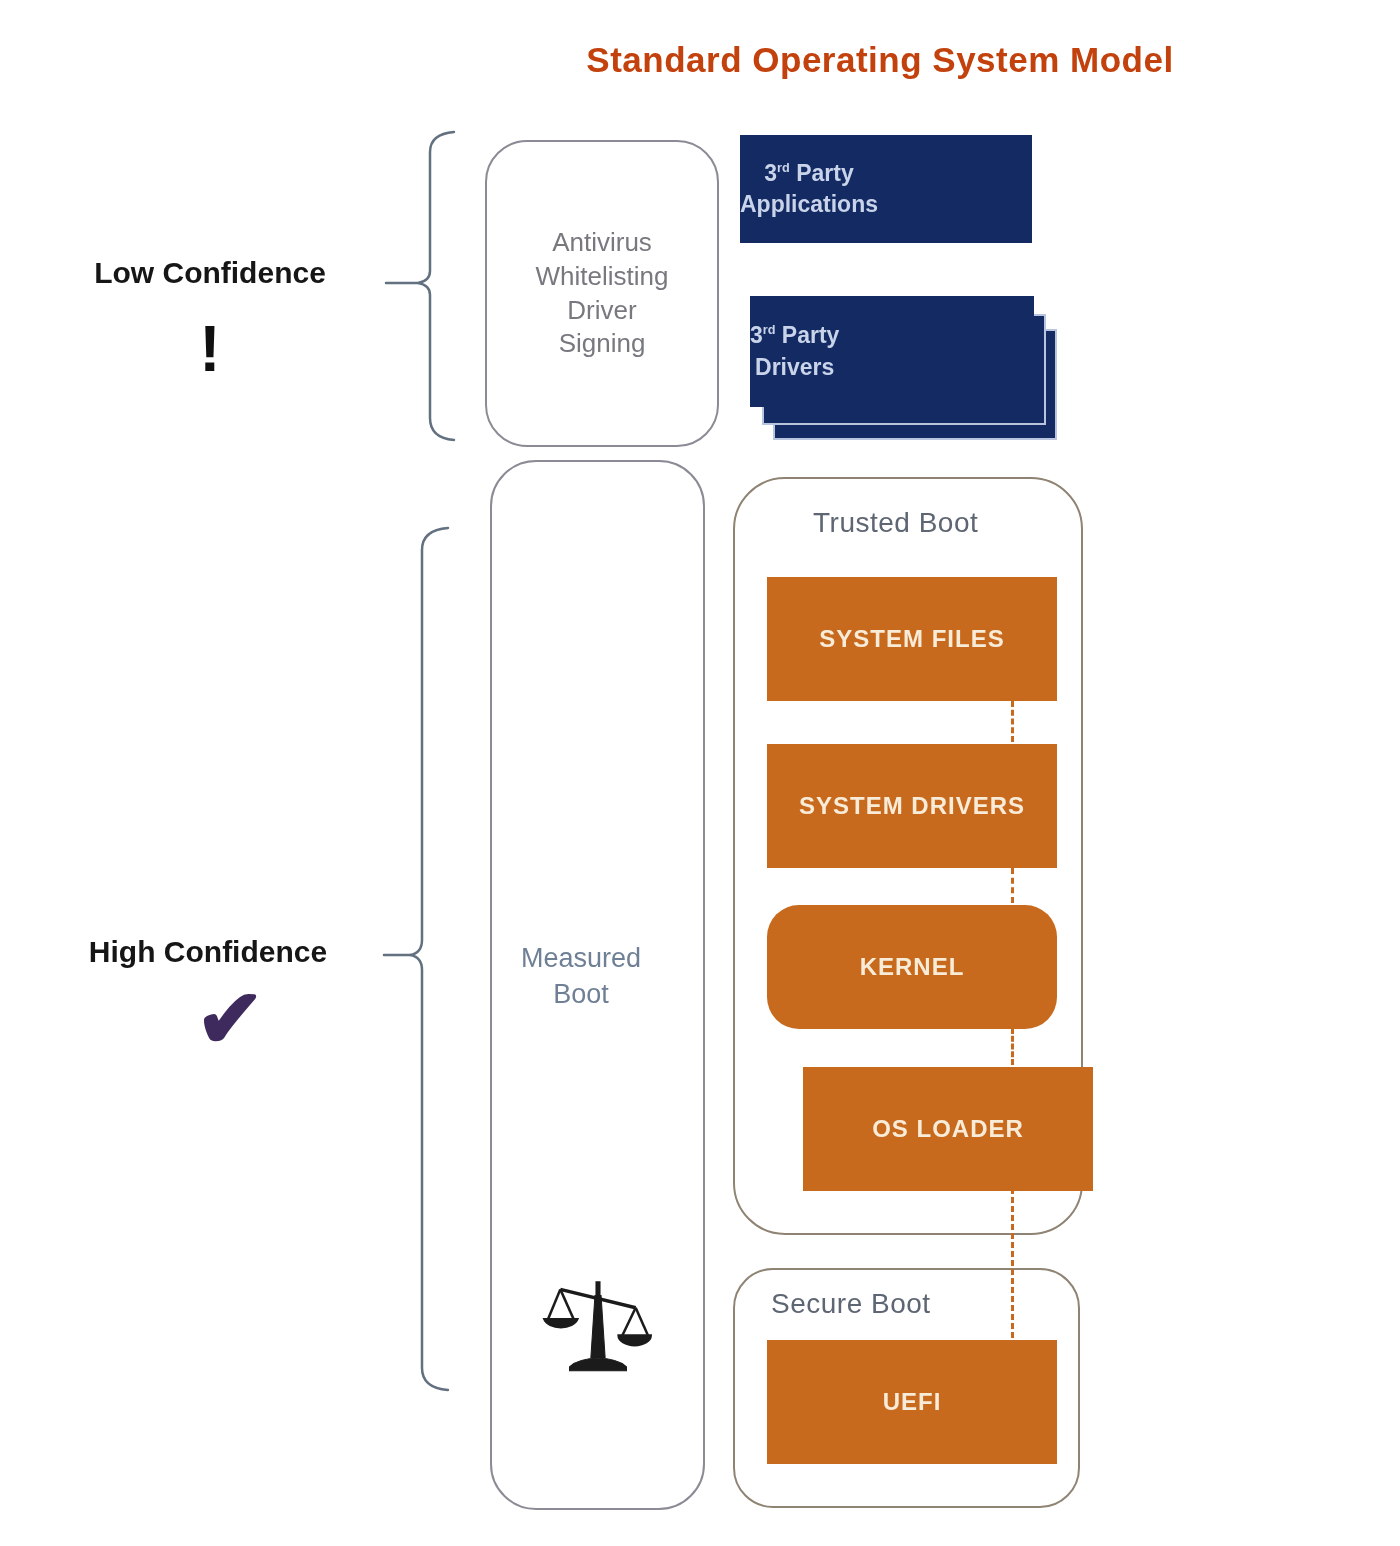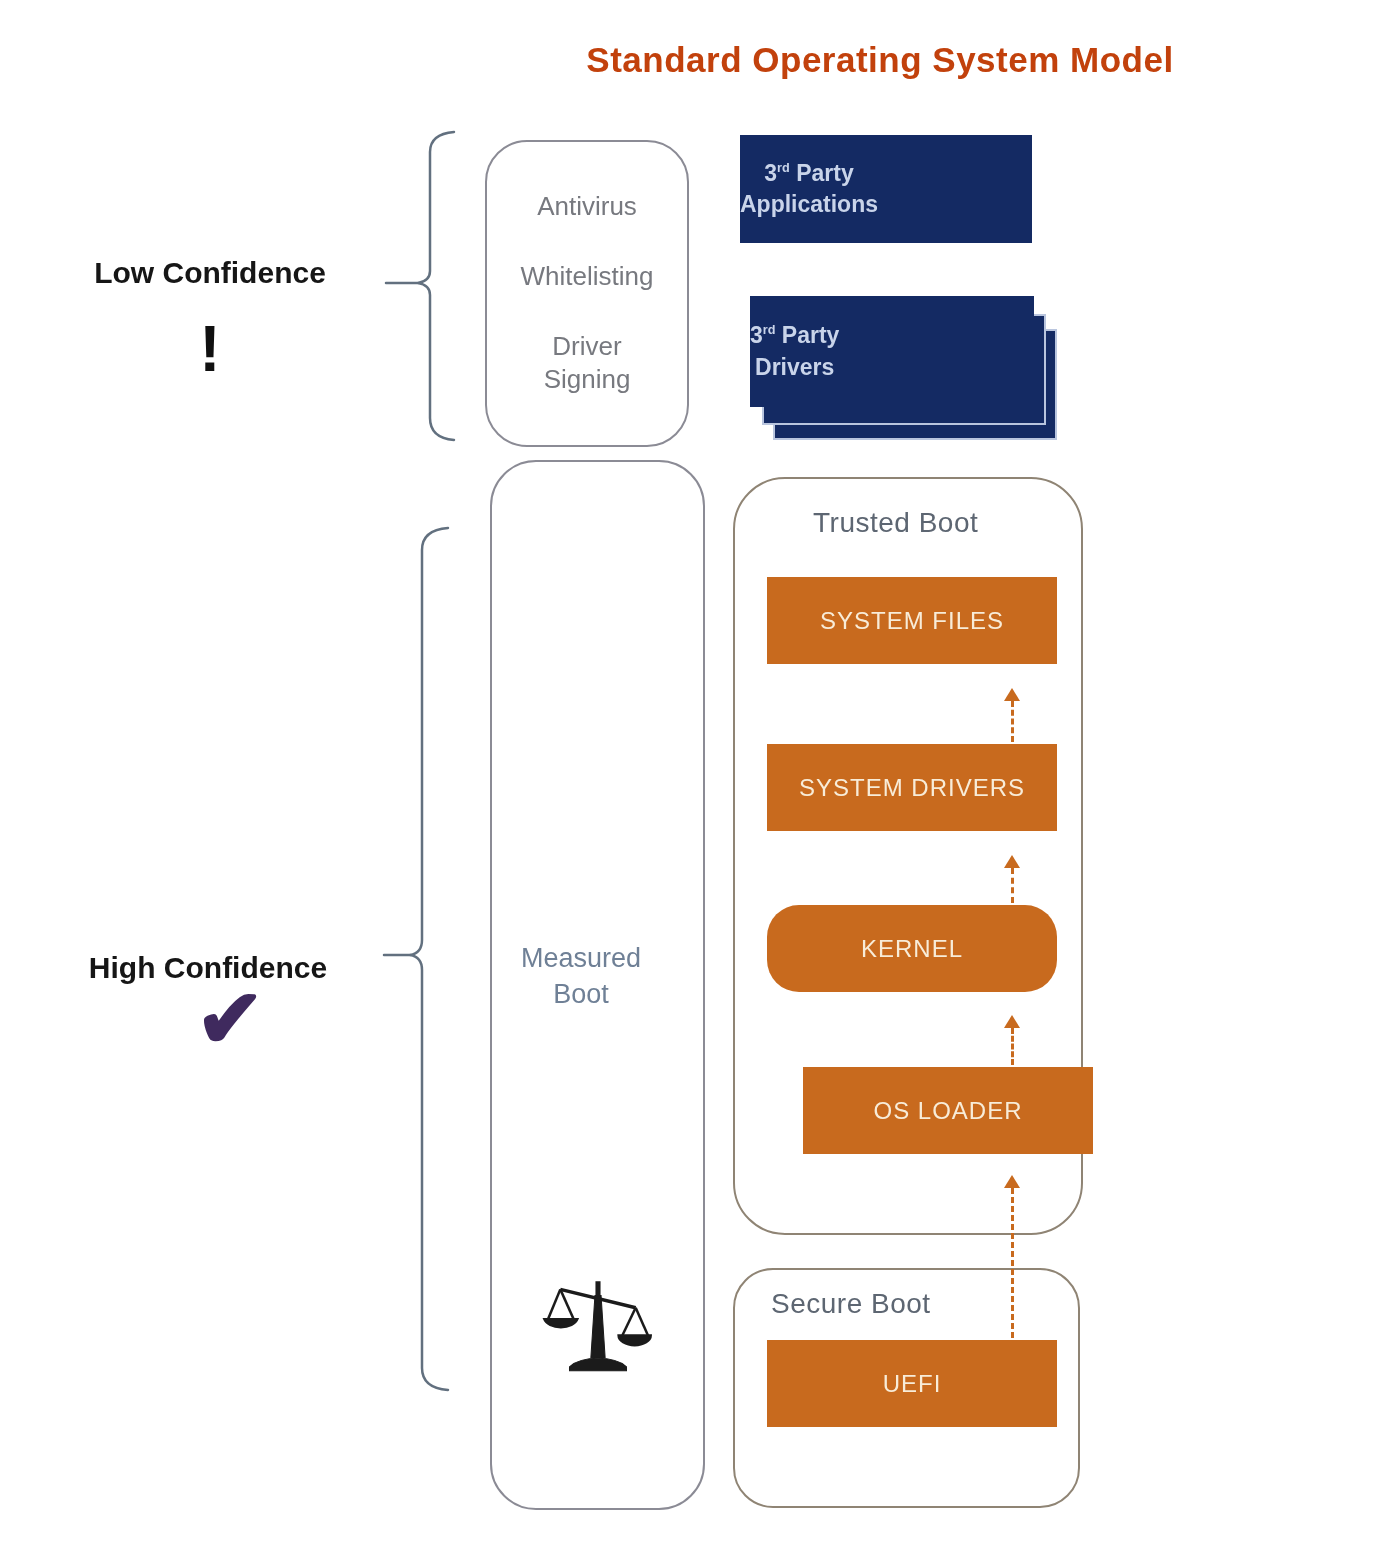--- a/index.html
+++ b/index.html
@@ -14,34 +14,34 @@
   .title {
     left:540px; top:40px; width:680px; text-align:center;
     font-size:35px; font-weight:bold; color:#c2410c; letter-spacing:.5px;
   }
 
   
   .conf-label { width:320px; text-align:center; font-size:30px; font-weight:bold; color:#161616; }
   .low-label  { left:50px; top:256px; }
   .low-mark   { left:50px; top:312px; width:320px; text-align:center;
                 font-size:64px; font-weight:bold; color:#101010; }
-  .high-label { left:48px; top:935px;margin-top:16px; }
+  .high-label { left:48px; top:935px; }
   .high-mark  { left:70px; top:978px; width:320px; text-align:center;
                 font-size:82px; font-weight:bold; color:var(--check-purple,#3F2A5E); line-height:1; }
 
   
   .brace-svg { overflow:visible; }
   .brace-path { fill:none; stroke:#62707f; stroke-width:2.5; stroke-linecap:round; }
 
   
   .outline-box {
     border:2px solid var(--box-border-gray,#8B8B95); border-radius:42px; background:#fff;
   }
-  .soft-box { left:485px; top:140px; width:204px; height:307px;
-    display:flex; flex-direction:column; align-items:center; justify-content:center; gap:36px; }
+  .soft-box { left:485px; top:140px; width:234px; height:307px;
+    display:flex; flex-direction:column; align-items:center; justify-content:center; }
   .soft-item { width:162px; text-align:center; font-size:26px; line-height:1.3;
     color:var(--text-gray,#77797F); }
 
   
   .navy-box {
     background:var(--navy,#142A63); color:var(--navy-text,#C9D4EA);
     display:flex; align-items:center; text-align:center;
     font-size:23px; font-weight:bold; line-height:1.35;
   }
   .navy-apps { left:740px; top:135px; width:292px; height:108px; }
@@ -63,24 +63,24 @@
   .tan-container { border:2px solid var(--container-border-tan,#8F8474); background:#fff; }
   .trusted { left:733px; top:477px; width:350px; height:758px; border-radius:52px; }
   .secure  { left:733px; top:1268px; width:347px; height:240px; border-radius:40px; }
   .container-label { position:absolute; left:36px; font-size:28px;
     color:var(--label-gray,#5D6672); letter-spacing:.5px; }
   .trusted .container-label { top:28px;margin-left:42px; }
   .secure  .container-label { top:18px; }
 
   
   .obox {
-    position:absolute; left:32px; width:290px; height:87px;
+    position:absolute; left:32px; width:290px; height:124px;
     background:var(--orange,#C86A1E); color:var(--orange-text,#F8ECD8);
     display:flex; align-items:center; justify-content:center;
-    font-size:24px; font-weight:normal; letter-spacing:1px; text-align:center;
+    font-size:24px; font-weight:bold; letter-spacing:1px; text-align:center;
   }
   .obox-0 { top:98px; }  .obox-1 { top:265px; }
   .obox-2 { top:426px;border-radius:32px; } .obox-3 { top:588px;margin-left:36px; }
   .obox-uefi { top:70px; }
 
   
   .arrow { position:absolute; width:16px; }
   .arrow .head { width:0; height:0; margin:0 auto;
     border-left:8px solid transparent; border-right:8px solid transparent;
     border-bottom:13px solid var(--orange,#C86A1E); }

